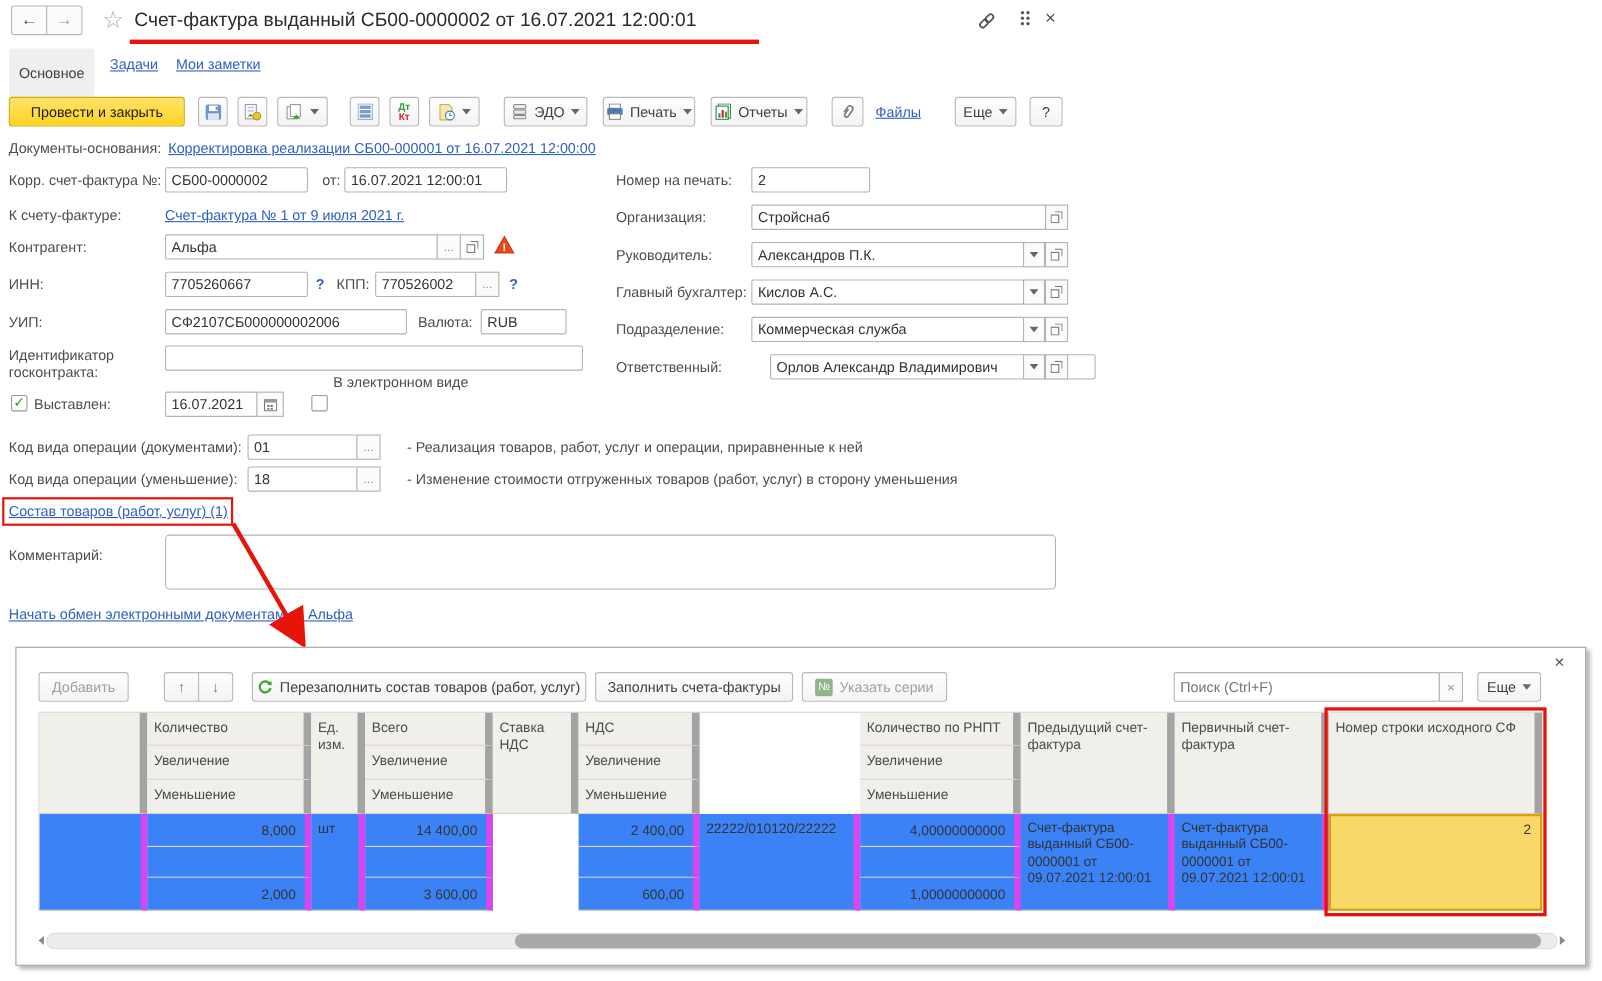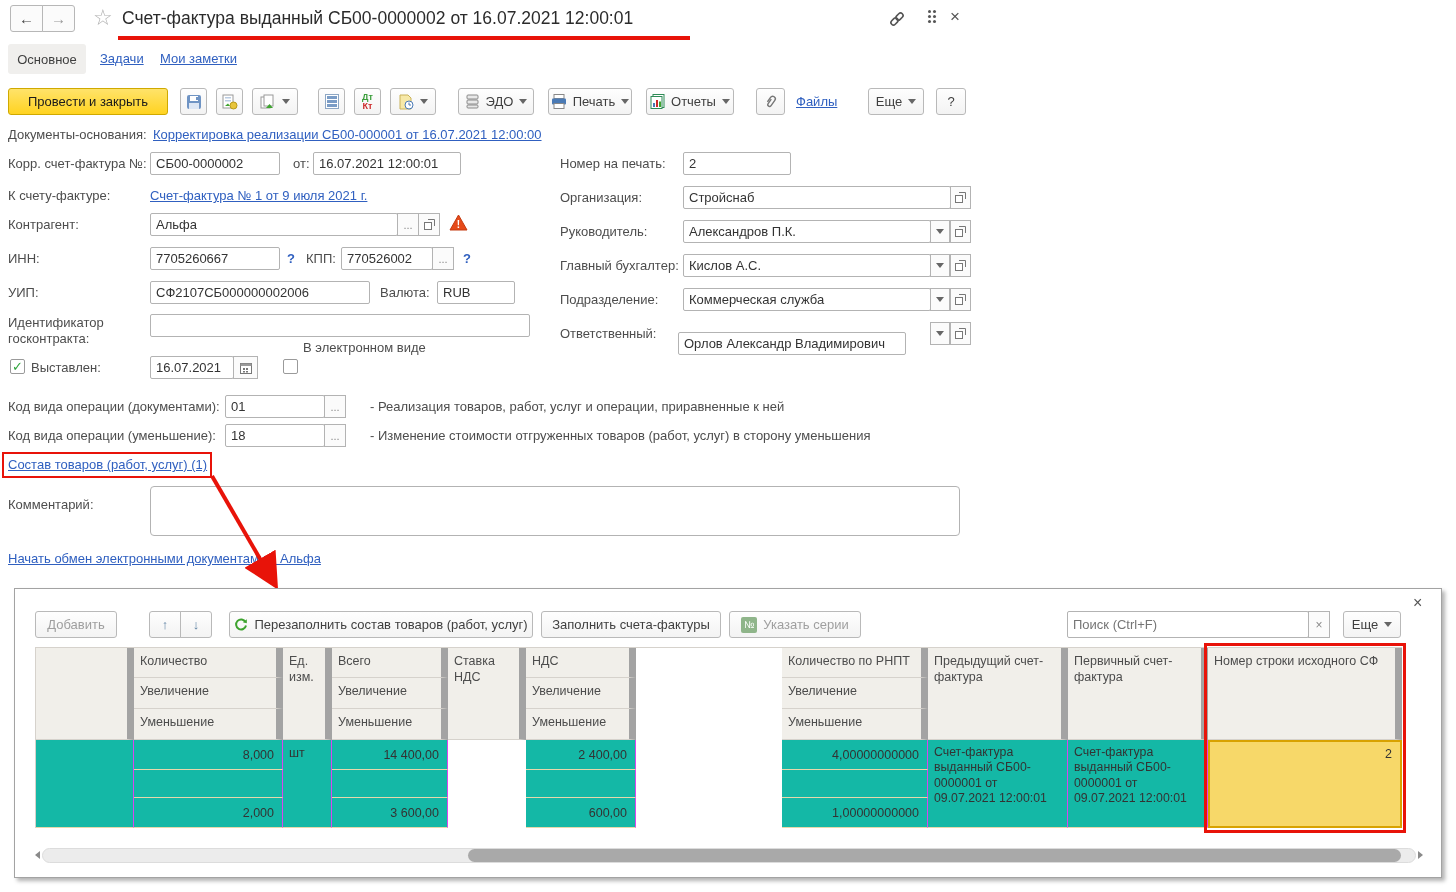--- a/index.html
+++ b/index.html
@@ -26,21 +26,21 @@
   .red-underline{background:#e81309;height:4px}
   .annot{border:2px solid #e81309;pointer-events:none}
   .iconbtn{width:27px;height:27px}
   
   .panel{left:14px;top:588px;width:1428px;height:290px;border:1px solid #a3a3a3;background:#fff;
          box-shadow:3px 3px 4px rgba(0,0,0,.3)}
   .grid{display:grid;grid-template-columns:98px 149px 49px 116px 78px 110px 146px 146px 140px 140px 194px;
         grid-template-rows:30px 31px 31px 30px 28px 30px;border-left:1px solid #d6d2cc;border-top:1px solid #d6d2cc}
   .th{background:#f1efea;border-right:7px solid #a3a3a3;border-bottom:1px solid #d6d2cc;
       padding:6px 6px 0;color:#4c4c4c;font-size:12.5px;overflow:hidden;line-height:1.25}
-  .td{background:#14b8a6;border-right:1px solid #d946ef;border-bottom:1px solid #e6d8ab;
+  .td{background:#3b82f6;border-right:6px solid #d946ef;border-bottom:1px solid #e6d8ab;
       font-size:12.5px;color:#333;overflow:hidden;display:flex}
   .td.num{justify-content:flex-end;align-items:center;padding:0 8px}
   .td.topleft{align-items:flex-start;padding:6px 6px 0}
   .td.wrap{align-items:flex-start;padding:5px 6px 0;line-height:1.25;font-size:12.3px}
   .td.sel{background:#f7d869;border:2px solid #d8a200;justify-content:flex-end;align-items:flex-start;padding:5px 8px 0}
   .kebab{width:3px;height:3px;background:#555;border-radius:50%;
          box-shadow:0 5px 0 #555,0 10px 0 #555,5px 0 0 #555,5px 5px 0 #555,5px 10px 0 #555}
   .dtkt{font-size:9px;font-weight:bold;line-height:9px;text-align:center}
   .numicon{width:16px;height:16px;background:#8fb58a;color:#fff;font-size:10px;display:flex;
            align-items:center;justify-content:center;border-radius:2px}
@@ -69,21 +69,21 @@
         <rect x="1.5" y="6.5" width="8" height="5" rx="2.5"></rect>
         <rect x="8.5" y="6.5" width="8" height="5" rx="2.5"></rect>
       </g>
     </svg>
 </div>
 <div class="abs" style="left:928px;top:10px">
     <div class="kebab"></div>
   </div>
 <div class="abs" style="left:950px;top:7px;font-size:17px;color:#555;cursor:pointer">×</div>
 
-<div class="abs" style="left:8px;top:44px;width:78px;height:30px;background:#f0efed;border-radius:3px;display:flex;align-items:center;justify-content:center;color:#3f3f3f">Основное</div>
+<div class="abs" style="left:8px;top:44px;width:78px;height:44px;background:#f0efed;border-radius:3px;display:flex;align-items:center;justify-content:center;color:#3f3f3f">Основное</div>
 <a class="abs link" style="left:100px;top:51px">Задачи</a>
 <a class="abs link" style="left:160px;top:51px">Мои заметки</a>
 
 <div class="abs btn" style="left:8px;top:88px;width:160px;height:27px;background:linear-gradient(#ffe36a,#ffd321);border-color:#cfa900;color:#1a1a1a">Провести и закрыть</div>
 
 <div class="abs btn iconbtn" style="left:180px;top:88px">
   <span>
       <svg width="16" height="16">
         <rect x="1" y="1" width="14" height="14" rx="2" fill="#6f94c4"></rect>
         <rect x="4" y="2" width="8" height="5" fill="#fff"></rect>
@@ -308,21 +308,21 @@
 <div class="abs sq" style="left:950px;top:288px;width:21px">
     <span>
       <svg width="11" height="11">
         <rect x="0.5" y="3.5" width="7" height="7" fill="#fff" stroke="#777"></rect>
         <path d="M4 0.5 h6.5 v6.5" fill="none" stroke="#777"></path>
       </svg>
     </span>
   </div>
 
 <span class="abs lbl" style="left:560px;top:326px">Ответственный:</span>
-<input class="abs inp" style="left: 678px; top: 322px; width: 228px; margin-top: 10px;" value="Орлов Александр Владимирович">
+<input class="abs inp" style="left: 700px; top: 322px; width: 296px;" value="Орлов Александр Владимирович">
 <div class="abs sq" style="left:930px;top:322px;width:20px">
     <span class="car"></span>
   </div>
 <div class="abs sq" style="left:950px;top:322px;width:21px">
     <span>
       <svg width="11" height="11">
         <rect x="0.5" y="3.5" width="7" height="7" fill="#fff" stroke="#777"></rect>
         <path d="M4 0.5 h6.5 v6.5" fill="none" stroke="#777"></path>
       </svg>
     </span>
@@ -414,20 +414,21 @@
     <div class="td num" style="grid-column:2;grid-row:4">8,000</div>
     <div class="td" style="grid-column:2;grid-row:5"></div>
     <div class="td num" style="grid-column:2;grid-row:6">2,000</div>
     <div class="td topleft" style="grid-column:3;grid-row:4/span 3">шт</div>
     <div class="td num" style="grid-column:4;grid-row:4">14 400,00</div>
     <div class="td" style="grid-column:4;grid-row:5"></div>
     <div class="td num" style="grid-column:4;grid-row:6">3 600,00</div>
     <div class="td num" style="grid-column:6;grid-row:4">2 400,00</div>
     <div class="td" style="grid-column:6;grid-row:5"></div>
     <div class="td num" style="grid-column:6;grid-row:6">600,00</div>
+    <div class="td topleft" style="grid-column:7;grid-row:4/span 3">22222/010120/22222</div>
     <div class="td num" style="grid-column:8;grid-row:4">4,00000000000</div>
     <div class="td" style="grid-column:8;grid-row:5"></div>
     <div class="td num" style="grid-column:8;grid-row:6">1,00000000000</div>
     <div class="td wrap" style="grid-column:9;grid-row:4/span 3">Счет-фактура выданный СБ00-0000001 от 09.07.2021 12:00:01</div>
     <div class="td wrap" style="grid-column:10;grid-row:4/span 3">Счет-фактура выданный СБ00-0000001 от 09.07.2021 12:00:01</div>
     <div class="td sel" style="grid-column:11;grid-row:4/span 3">2</div>
   </div>
 
   <div class="abs annot" style="left:1189px;top:54px;width:202px;height:190px;border-width:3px"></div>
 

